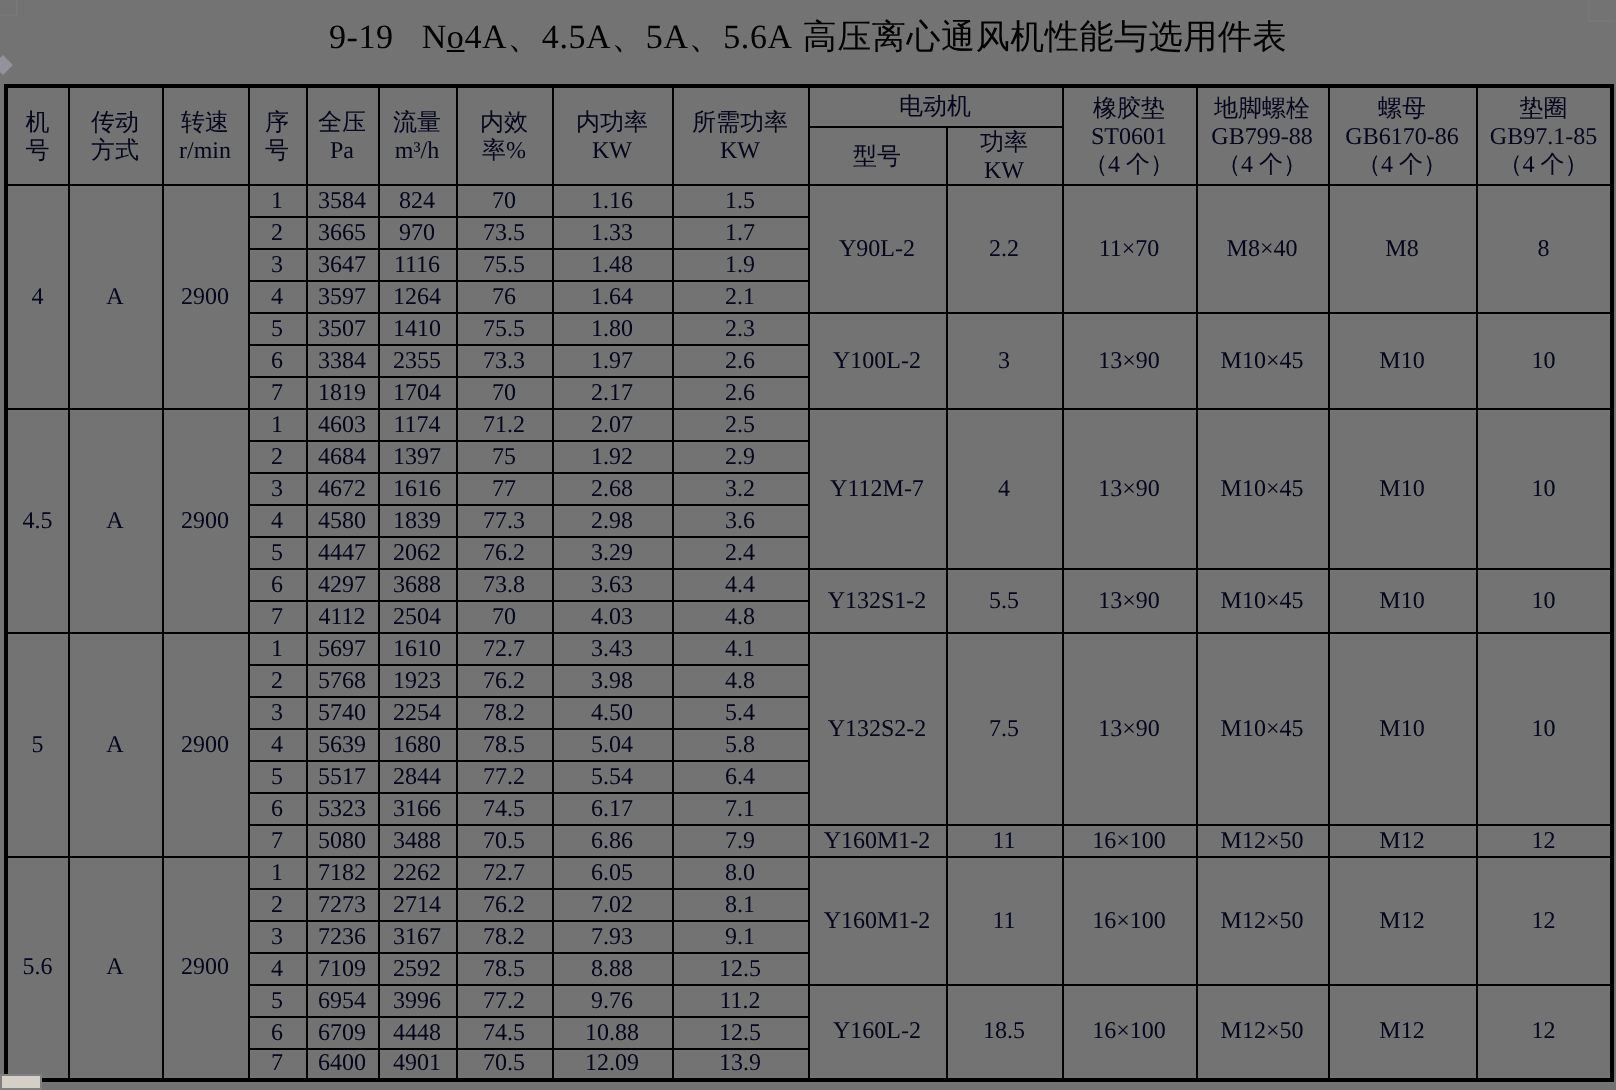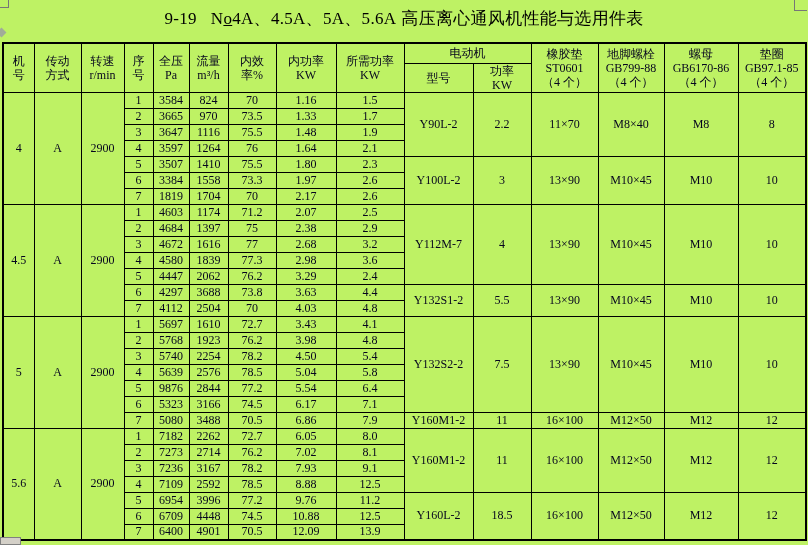--- a/index.html
+++ b/index.html
@@ -1,21 +1,21 @@
 <!DOCTYPE html>
 <html><head>
 <meta charset="utf-8">
 <style>
   * { margin:0; padding:0; box-sizing:border-box; }
   html,body { background:#fff; }
   body {
     width:808px; height:545px; overflow:hidden; position:relative;
     font-family:"Liberation Serif","DejaVu Serif",serif; color:#05051e;
   }
-  .page { position:absolute; left:0; top:0; width:808px; height:545px; background:#bef264; }
+  .page { position:absolute; left:0; top:0; width:808px; height:545px; background:#737373; }
 
   .doc-title {
     position:absolute; top:8px; left:0; width:100%;
     text-align:center; font-size:17px; line-height:22px; color:#000;
     white-space:nowrap; letter-spacing:0.3px;
   }
   .title-number { margin-right:14px; }
   .title-no-o { text-decoration:underline; }
   .title-name { margin-left:5px; }
 
@@ -164,21 +164,21 @@
           <td rowspan="3">Y100L-2</td>
           <td rowspan="3">3</td>
           <td rowspan="3">13×90</td>
           <td rowspan="3">M10×45</td>
           <td rowspan="3">M10</td>
           <td rowspan="3">10</td>
         </tr>
         <tr>
           <td>6</td>
           <td>3384</td>
-          <td>1558</td>
+          <td>2355</td>
           <td>73.3</td>
           <td>1.97</td>
           <td>2.6</td>
         </tr>
         <tr>
           <td>7</td>
           <td>1819</td>
           <td>1704</td>
           <td>70</td>
           <td>2.17</td>
@@ -199,21 +199,21 @@
           <td rowspan="5">13×90</td>
           <td rowspan="5">M10×45</td>
           <td rowspan="5">M10</td>
           <td rowspan="5">10</td>
         </tr>
         <tr>
           <td>2</td>
           <td>4684</td>
           <td>1397</td>
           <td>75</td>
-          <td>2.38</td>
+          <td>1.92</td>
           <td>2.9</td>
         </tr>
         <tr>
           <td>3</td>
           <td>4672</td>
           <td>1616</td>
           <td>77</td>
           <td>2.68</td>
           <td>3.2</td>
         </tr>
@@ -284,28 +284,28 @@
           <td>3</td>
           <td>5740</td>
           <td>2254</td>
           <td>78.2</td>
           <td>4.50</td>
           <td>5.4</td>
         </tr>
         <tr>
           <td>4</td>
           <td>5639</td>
-          <td>2576</td>
+          <td>1680</td>
           <td>78.5</td>
           <td>5.04</td>
           <td>5.8</td>
         </tr>
         <tr>
           <td>5</td>
-          <td>9876</td>
+          <td>5517</td>
           <td>2844</td>
           <td>77.2</td>
           <td>5.54</td>
           <td>6.4</td>
         </tr>
         <tr>
           <td>6</td>
           <td>5323</td>
           <td>3166</td>
           <td>74.5</td>

